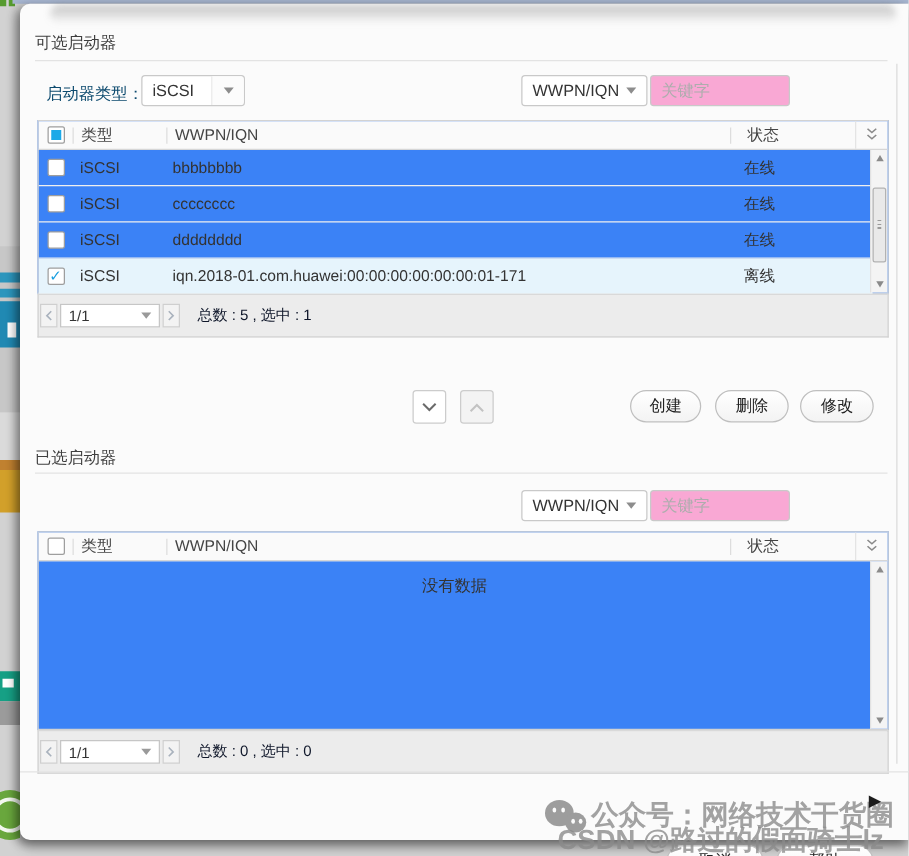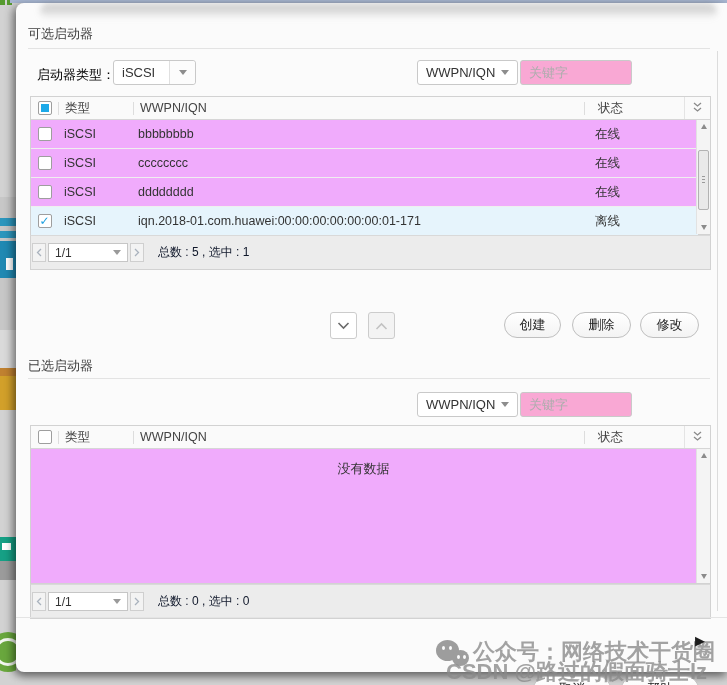--- a/index.html
+++ b/index.html
@@ -38,21 +38,21 @@
     z-index:10;
   }
   .dlg-topshadow {
     position:absolute; left:24px; right:10px; top:1px; height:15px;
     background:linear-gradient(to bottom, rgba(110,110,110,.40), rgba(110,110,110,0));
     filter:blur(3px); border-radius:8px;
   }
   .abs { position:absolute; }
   .sec-title { font-size:13px; color:#3f3f3f; }
   .divider { position:absolute; height:1px; background:#e3e3e3; }
-  .field-label { font-size:13px; color:#000000; }
+  .field-label { font-size:13px; color:#0c4a6e; }
   
   .selectbox {
     position:absolute; height:25px; border:1px solid #c9c9c9; border-radius:3px;
     background:#fff; display:flex; align-items:center; font-size:13px; color:#333;
   }
   .selectbox .txt { padding-left:8px; }
   .tri-down { width:0; height:0; border-left:4px solid transparent; border-right:4px solid transparent; border-top:5px solid #8d8d8d; }
   .sel-arrow-zone { margin-left:auto; width:26px; height:100%; border-left:1px solid #e0e0e0; display:flex; align-items:center; justify-content:center; background:#fcfcfc; border-radius:0 3px 3px 0; }
   .sel-arrow-plain { margin-left:auto; margin-right:8px; }
   .inputbox {
@@ -61,21 +61,21 @@
     font-family:inherit;
   }
   .inputbox::placeholder { color:#adadad; }
   .pill {
     position:absolute; height:25px; border:1px solid #bfbfbf; border-radius:13px;
     background:linear-gradient(#ffffff,#f3f3f3); font-size:13px; color:#222;
     display:flex; align-items:center; justify-content:center; font-weight:600; cursor:pointer;margin-top:44px;
   }
   .pill.act { font-weight:400; height:26px; }
   
-  .tbl { position:absolute; border:1px solid #d2d2d2; background:#f0abfc; }
+  .tbl { position:absolute; border:1px solid #d2d2d2; background:#3b82f6; }
   .thead { display:flex; align-items:center; height:23px; background:#fafafa; border-bottom:1px solid #d6d6d6; font-size:12.5px; color:#444; }
   .th { display:flex; align-items:center; height:100%; }
   .vsep { width:1px; height:13px; background:#ddd; }
   .cb { width:14px; height:14px; border:1px solid #9e9e9e; border-radius:2px; background:#fff; position:relative; }
   .cb.partial::after { content:""; position:absolute; inset:2px; background:#1ca9e8; }
   .cb.checked::after { content:"✓"; position:absolute; left:0; right:0; top:-1px; text-align:center; color:#1a9fe0; font-size:12px; font-weight:bold; }
   .trow { display:flex; align-items:center; height:29px; border-bottom:1px solid #efefef; font-size:12.5px; color:#333; width:667px; }
   .trow.selected { background:#e6f4fc; }
   .c-cb { width:27px; display:flex; justify-content:center; }
   .c-type { width:74px; padding-left:6px; }

